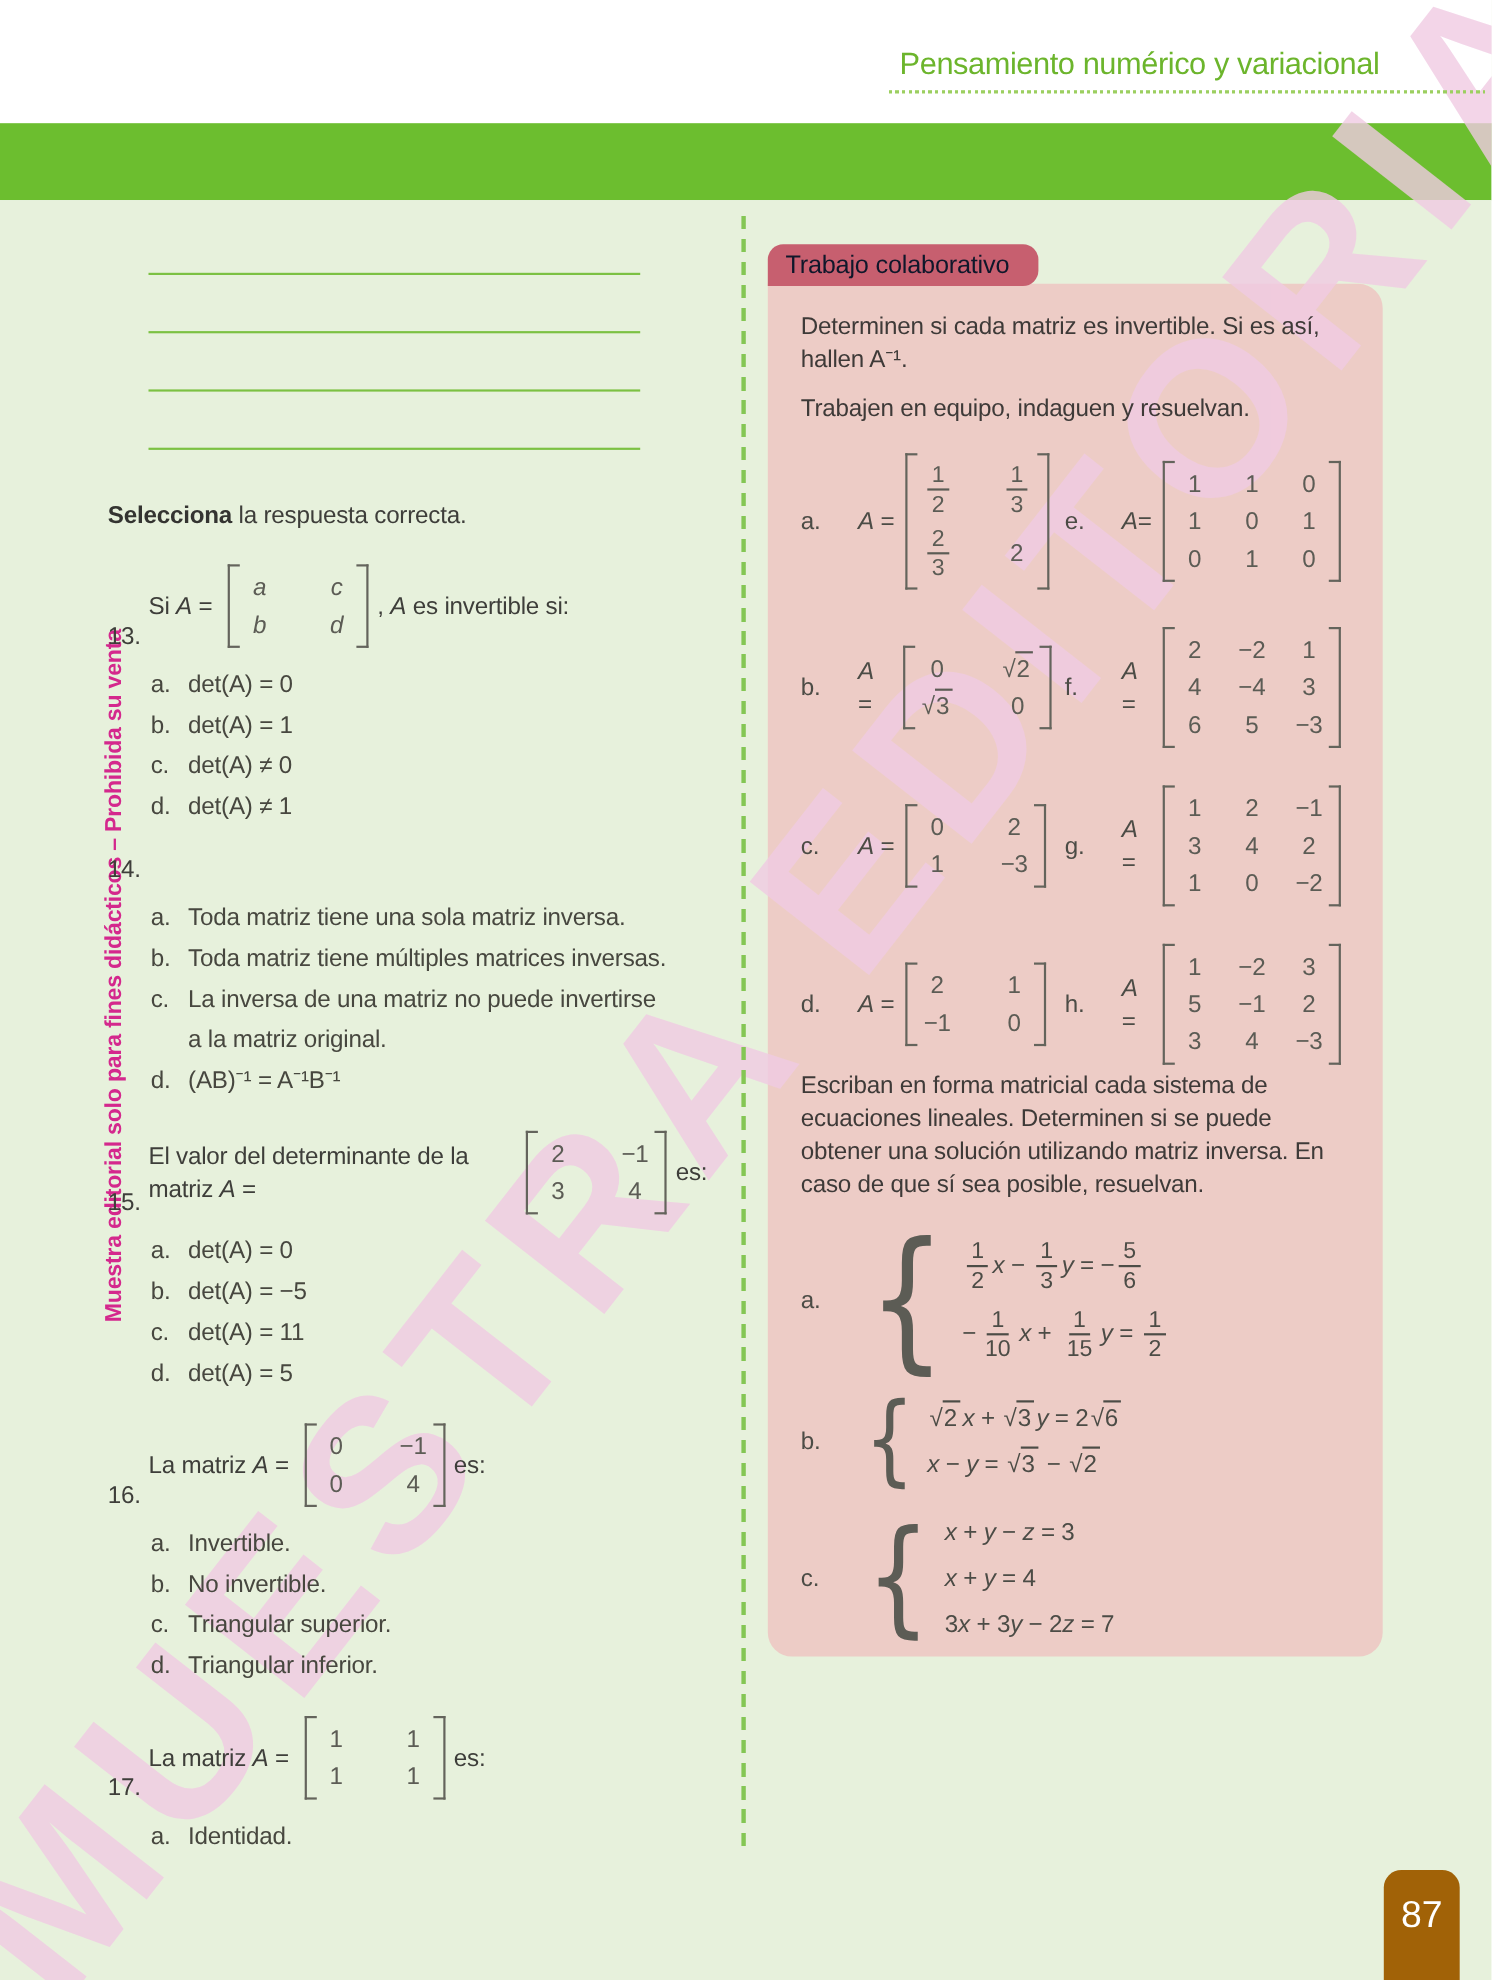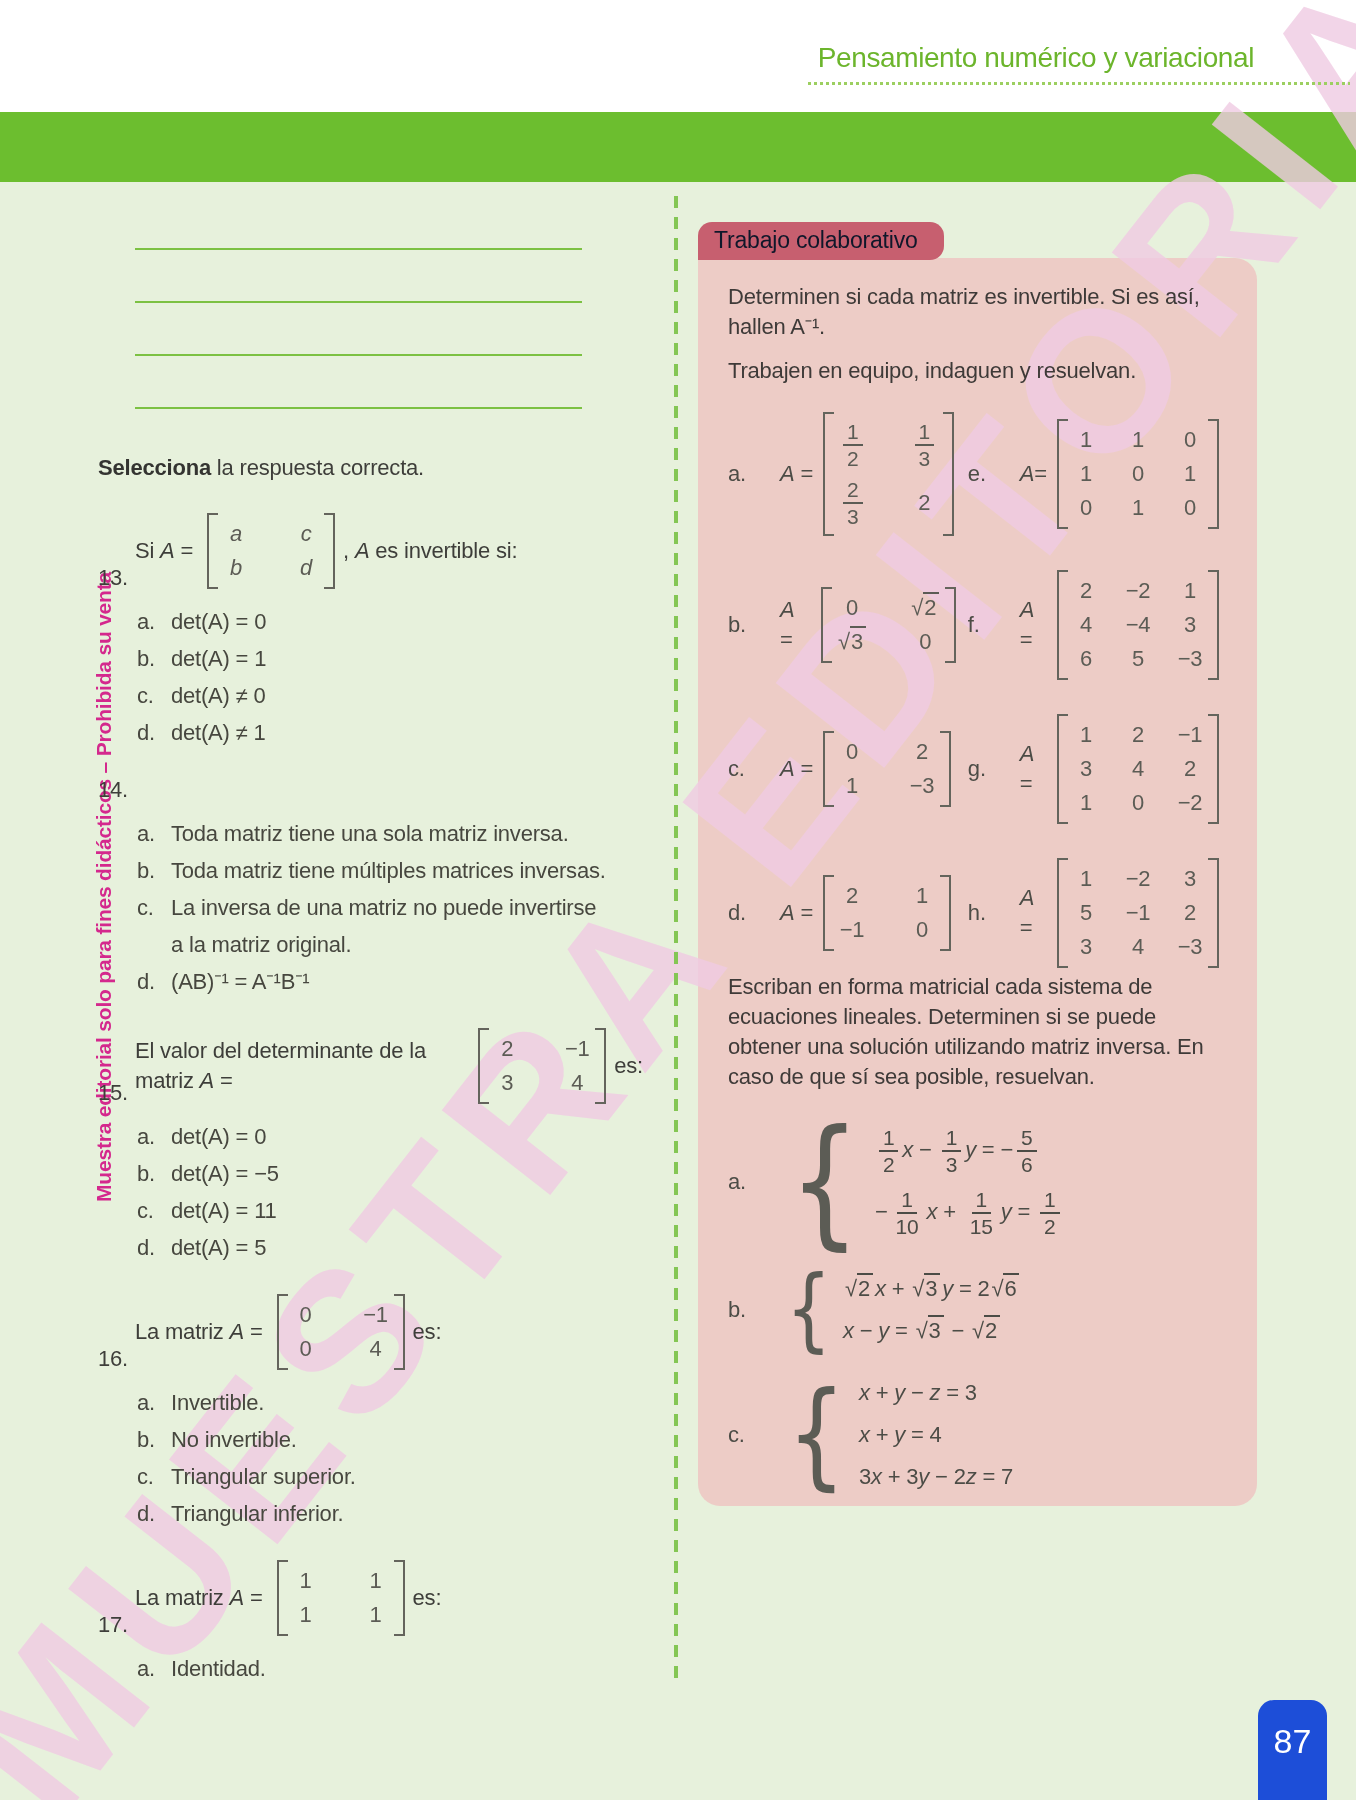--- a/index.html
+++ b/index.html
@@ -27,21 +27,21 @@
   .sidebar-note{position:absolute;left:92px;top:1202px;transform:rotate(-90deg);
                 transform-origin:0 0;font-size:21px;font-weight:bold;color:#d4288d;
                 letter-spacing:-0.2px;white-space:nowrap;}
 
   
   .divider{position:absolute;left:674px;top:196px;width:4px;height:1490px;
            background:repeating-linear-gradient(180deg,#84c654 0 12px,transparent 12px 21px);}
 
   
   .page-badge{position:absolute;left:1258px;top:1700px;width:69px;height:100px;
-              background:#1d4ed8;border-radius:16px 16px 0 0;color:#fff;font-size:34px;
+              background:#a16207;border-radius:16px 16px 0 0;color:#fff;font-size:34px;
               display:flex;align-items:center;justify-content:center;padding-bottom:18px;
               box-sizing:border-box;}
 
   
   .left-col{position:absolute;left:98px;top:210px;width:545px;font-size:22px;
             letter-spacing:-0.2px;line-height:34px;}
   .intro{margin-left:37px;width:458px;}
   .answer-line{height:2px;background:#7cc143;margin:51px 0 0 37px;width:447px;}
   .answer-line.first{margin-top:38px;}
   .select-heading{margin-top:42px;}

